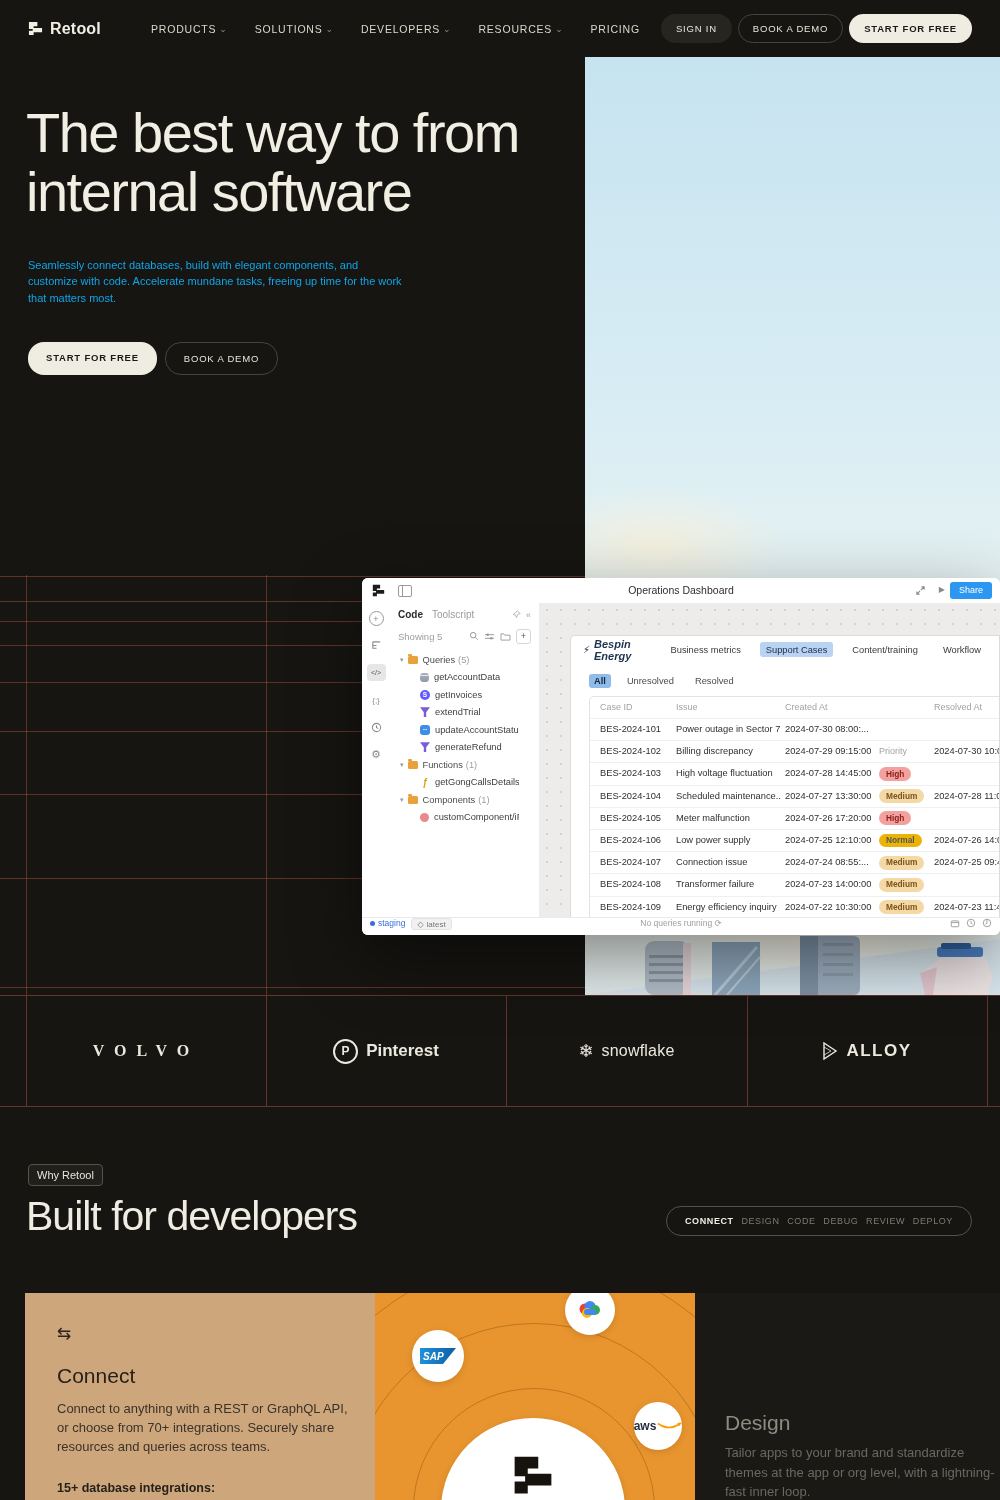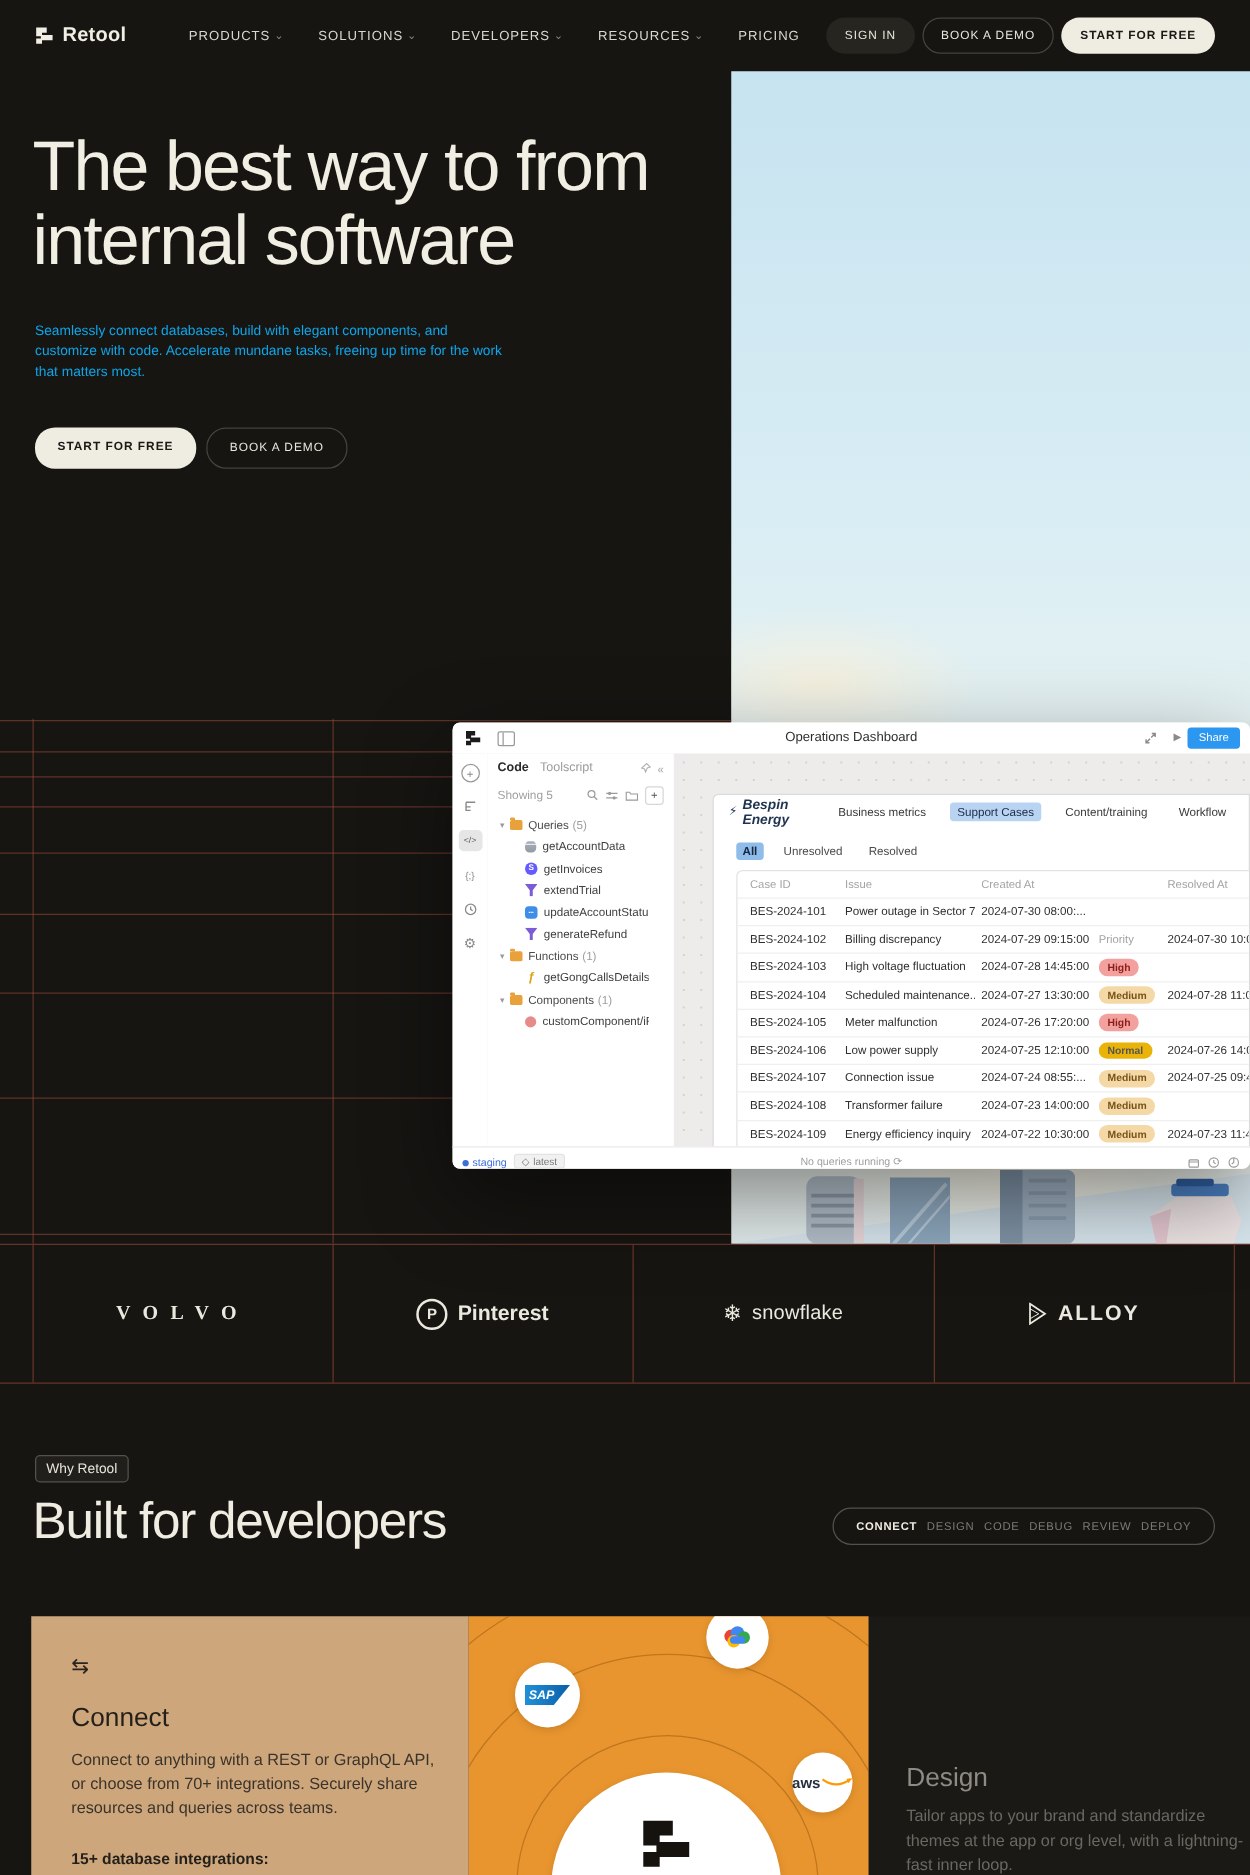--- a/index.html
+++ b/index.html
@@ -110,21 +110,21 @@
   .t-hrow{position:relative;height:21px;color:#A3A3A3;font-size:9px;}
   .t-row{position:relative;height:21.2px;border-top:1px solid #EFEFEF;font-size:9.3px;color:#2f2f2f;cursor:pointer;}
   .tc{position:absolute;top:0;line-height:21px;white-space:nowrap;overflow:hidden;}
   .col1{left:10px;width:66px;} .col2{left:86px;width:104px;} .col3{left:195px;width:88px;}
   .col4{left:289px;width:52px;margin-top:44px;} .col5{left:344px;width:115px;}
   .pill{display:inline-block;font-size:8.3px;font-weight:700;border-radius:8px;padding:1.5px 7px;line-height:1.3;margin-top:4px;}
   .pill.cls-high{background:#F2A19E;color:#8C1D18;}
   .pill.cls-medium{background:#F4D9A6;color:#7A531A;}
   .pill.cls-normal{background:#eab308;color:#555;}
 
-  .d-footer{position:absolute;left:0;right:0;bottom:0;height:17px;background:#fff;border-top:1px solid #EAEAEA;display:flex;align-items:flex-end;padding:0 8px;font-size:8.5px;color:#9f9f9f;margin-top:24px;}
+  .d-footer{position:absolute;left:0;right:0;bottom:0;height:17px;background:#fff;border-top:1px solid #EAEAEA;display:flex;align-items:flex-start;padding:0 8px;font-size:8.5px;color:#9f9f9f;margin-top:24px;}
   .env{color:#3B6FD8;display:flex;align-items:center;gap:3px;font-weight:500;}
   .envdot{width:5px;height:5px;border-radius:50%;background:#3B6FD8;}
   .latest{margin-left:6px;background:#F1F1F1;border:1px solid #E3E3E3;border-radius:3px;padding:0.5px 5px;color:#777;font-size:8px;display:flex;gap:3px;align-items:center;}
   .d-status{position:absolute;left:0;right:0;text-align:center;}
   .d-f-icons{margin-left:auto;display:flex;gap:6px;align-items:center;z-index:1;}
 
   
   .why-badge{left:28px;top:1164px;border:1px solid #55524a;background:#201f1b;color:#E8E5DA;font-size:11px;border-radius:4px;padding:4px 8px;}
   .why-title{left:26px;top:1193px;font-size:41px;color:#EFECE1;letter-spacing:-1px;}
   .why-tabs{left:666px;top:1206px;width:306px;height:30px;border:1px solid #53514a;border-radius:16px;display:flex;align-items:center;justify-content:space-between;padding:0 18px;box-sizing:border-box;}

